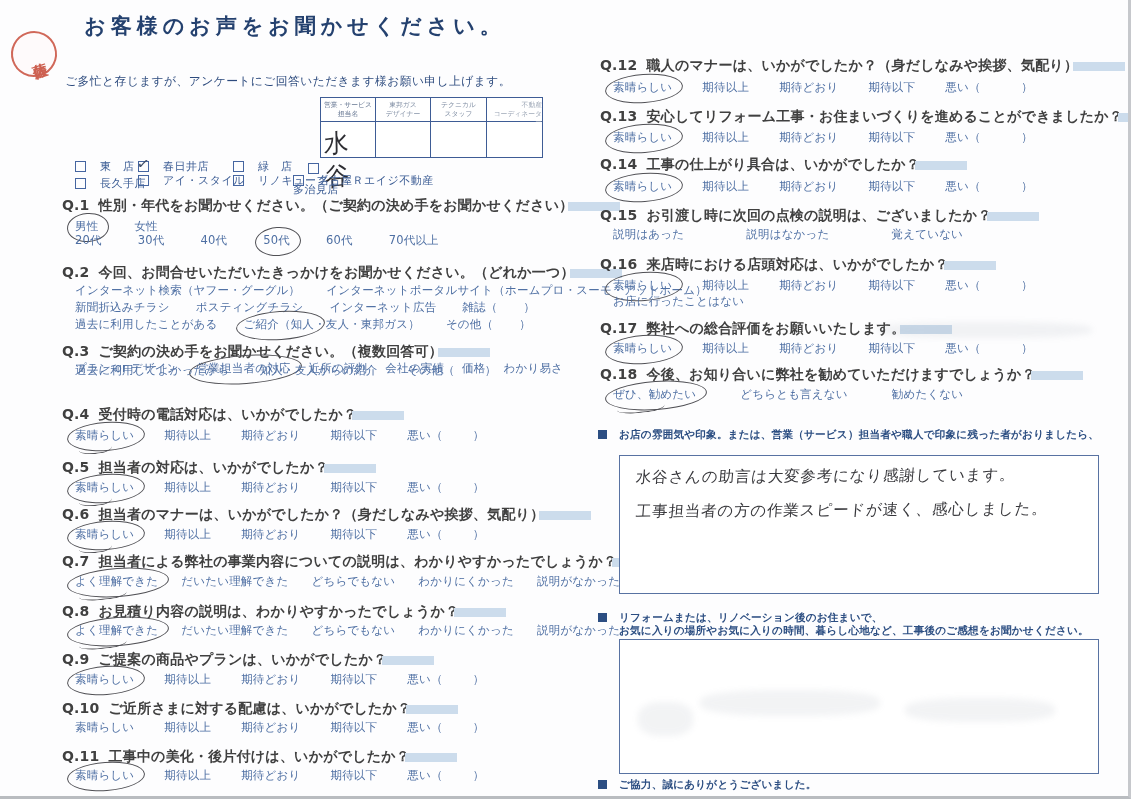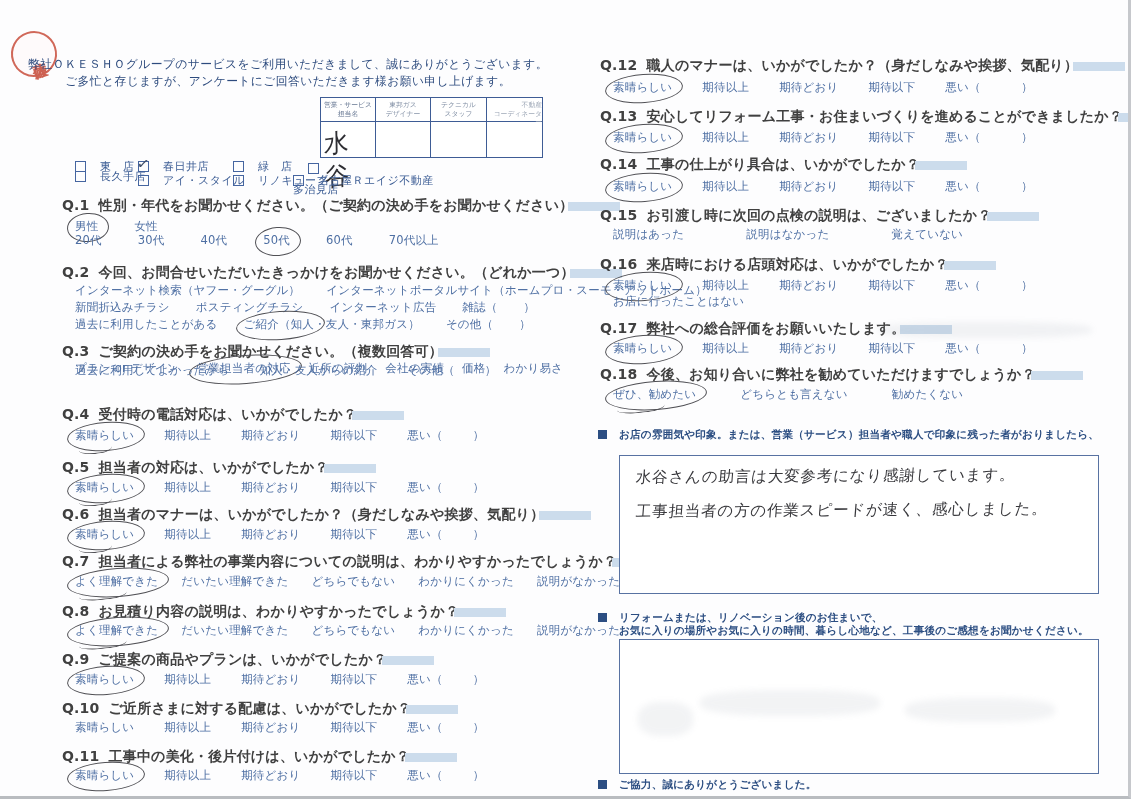--- a/index.html
+++ b/index.html
@@ -65,21 +65,21 @@
 </style>
 </head>
 <body>
 
 <div class="page">
 
   <div class="stamp">
     <span>佐藤</span>
   </div>
 
-  <div class="greet greet1">弊社ＯＫＥＳＨＯグループのサービスをご利用いただきまして、誠にありがとうございます。</div>
+  <div class="title">お客様のお声をお聞かせください。</div>
   <div class="greet greet2">ご多忙と存じますが、アンケートにご回答いただきます様お願い申し上げます。</div>
 
   <div class="staff-table">
     <div class="st-h c0">
       <div>営業・サービス</div>
         <div>担当名</div>
     </div>
     <div class="st-h">
       <div>東邦ガス</div>
         <div>デザイナー</div>
@@ -112,21 +112,21 @@
         <span>春日井店</span>
       </div>
       <div class="branch" style="left: 233px; top: 159px;">
         <span class="cb"></span>
         <span>緑　店</span>
       </div>
       <div class="branch" style="left: 293px; top: 163px; flex-direction: column;">
         <span class="cb"></span>
         <span>多治見店</span>
       </div>
-      <div class="branch" style="left: 75px; top: 169px;">
+      <div class="branch" style="left: 75px; top: 176px;">
         <span class="cb"></span>
         <span>長久手店</span>
       </div>
       <div class="branch" style="left: 138px; top: 173px;">
         <span class="cb"></span>
         <span>アイ・スタイル</span>
       </div>
       <div class="branch" style="left: 233px; top: 173px;">
         <span class="cb"></span>
         <span>リノキューブ</span>

